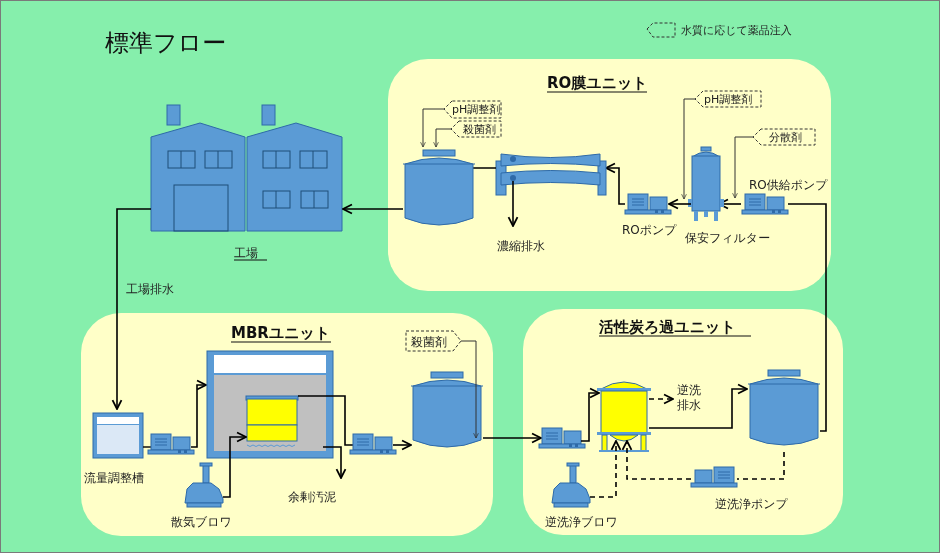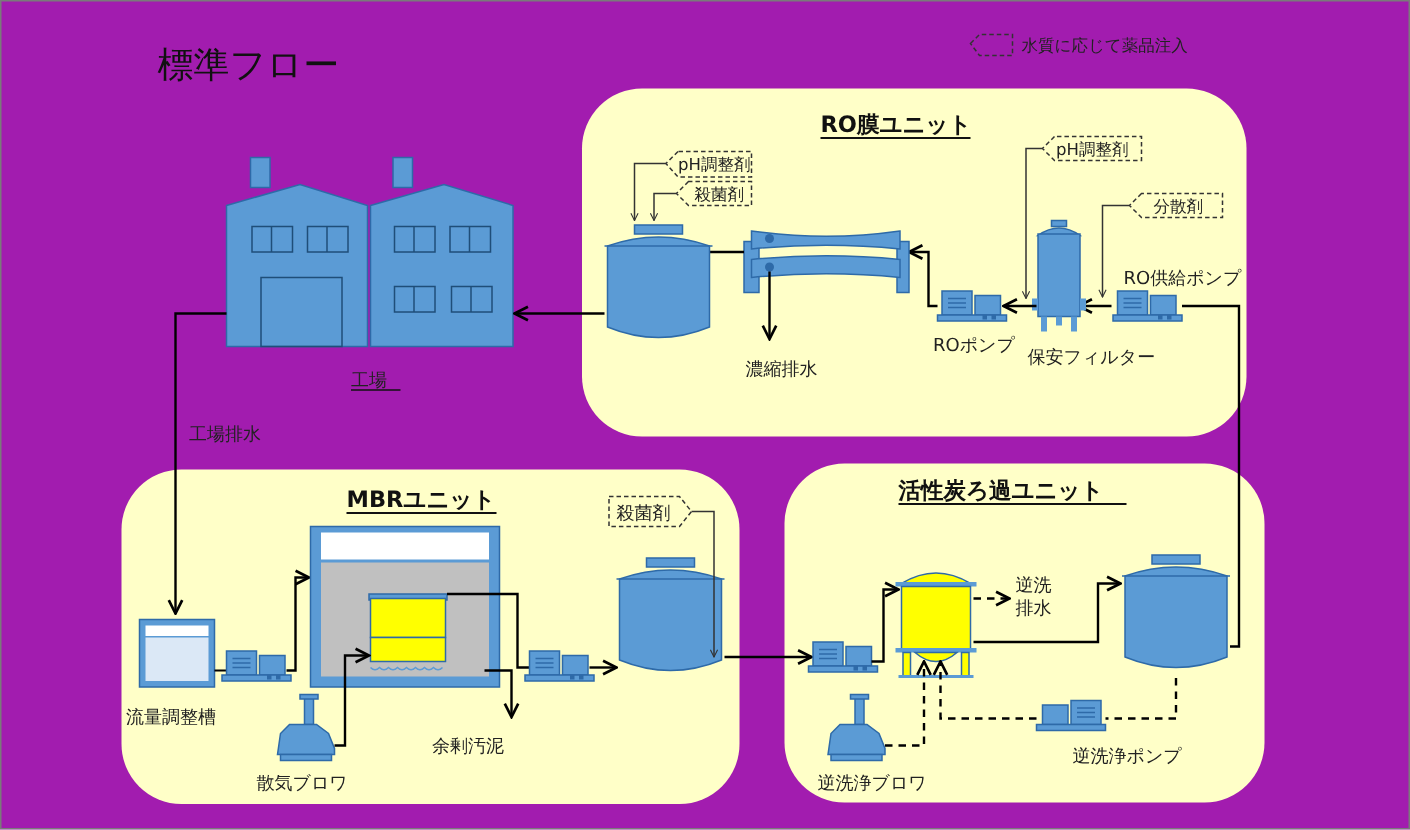--- a/index.html
+++ b/index.html
@@ -1,18 +1,18 @@
 <!DOCTYPE html>
 <html><head>
   <meta charset="utf-8">
   <style>
     html, body { margin: 0; padding: 0; background: #ffffff; }
     #frame {
       position: relative; width: 938px; height: 551px;
-      border: 1px solid #7a7a7a; background: #a21caf; overflow: hidden;
+      border: 1px solid #7a7a7a; background: #86efac; overflow: hidden;
       font-family: "DejaVu Sans", sans-serif;
     }
     svg { position: absolute; left: 0; top: 0; }
     .lbl { font-family: "DejaVu Sans", sans-serif; fill: #222; }
     .title { font-size: 24px; fill: #111; }
     .unit-title { font-size: 15px; font-weight: bold; fill: #111; }
     .small { font-size: 12px; fill: #222; }
     .tiny { font-size: 11px; fill: #222; }
   </style>
 </head>

